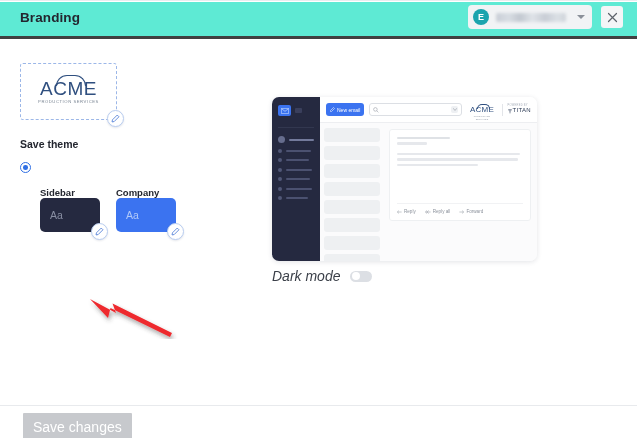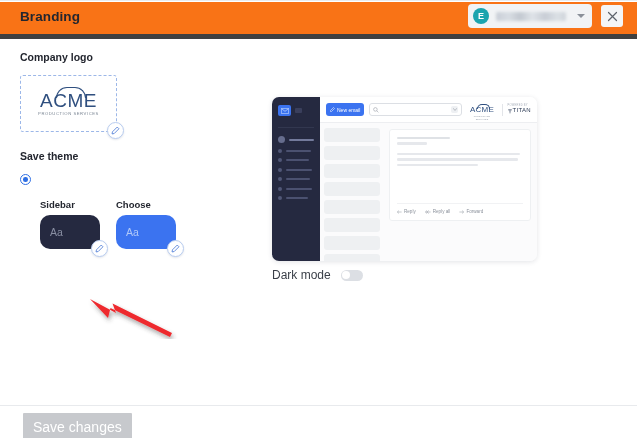--- a/index.html
+++ b/index.html
@@ -12,22 +12,22 @@
     overflow:hidden;
     position:relative;
   }
 
   
   .topline { height:2px; background:#ffffff; border-top:1px solid #e9ecef; }
   .header {
     height:37px;
     display:flex; align-items:center;
     padding:0 14px 4px 20px;
-    border-bottom:5px solid #404040;
-    background:#f97316;
+    border-bottom:3px solid #404040;
+    background:#5eead4;
   }
   .page-title { font-size:13.5px; font-weight:bold; letter-spacing:.1px; color:#23262f; }
   .header-right { margin-left:auto; display:flex; align-items:center; gap:9px; }
 
   .account-select {
     display:flex; align-items:center; gap:7px;
     background:#f1f3f5; border-radius:4px;
     height:24px; padding:0 7px 0 5px; min-width:124px;
     cursor:pointer;
   }
@@ -98,23 +98,23 @@
   }
   .radio.on { border-color:#2f6fe4; }
   .radio.on::after {
     content:""; position:absolute; left:2.2px; top:2.2px;
     width:4.6px;height:4.6px;border-radius:50%;background:#2f6fe4;
   }
   .radio-label { font-size:10px; color:#3a3f48; }
 
   .swatch-row { display:flex; gap:16px; margin-top:14px; margin-left:20px; }
   .swatch-wrap { position:relative; }
-  .swatch-label { font-size:9.5px; font-weight:bold; color:#23262f; margin-bottom:5px; }
+  .swatch-label { font-size:9.5px; font-weight:bold; color:#23262f; }
   .swatch {
-    width:60px;height:34px;border-radius:10px;
+    width:60px;height:34px;border-radius:5px;
     display:flex; align-items:center; padding-left:10px;
     font-size:10.5px;
   }
   .swatch .aa { opacity:.85; }
   .pencil-swatch { right:-8px; bottom:-8px; }
 
   
   .preview {
     position:absolute; left:272px; top:58px;
     width:265px; height:164px;
@@ -169,21 +169,21 @@
   .pv-list { width:64px; padding:5px 4px 0 4px; }
   .pv-list-row { height:14px; border-radius:3px; background:#eef0f2; margin-bottom:4px; }
   .pv-reading { flex:1; padding:6px 6px 0 5px; }
   .pv-card { background:#fff; border:1px solid #eef0f2; border-radius:3px; padding:7px 7px 0 7px; height:92px; display:flex; flex-direction:column; }
   .ph { height:2.4px; border-radius:1.2px; background:#e6e8ec; margin-bottom:3px; }
   .ph.dark { background:#dfe2e6; }
   .pv-actions { margin-top:auto; display:flex; gap:9px; padding:5px 0 6px 0; border-top:1px solid #f1f2f4; }
   .pv-act { display:flex; align-items:center; gap:2px; font-size:4.6px; color:#8d939d; white-space:nowrap; }
 
   .darkmode-row { position:absolute; left:272px; top:229px; display:flex; align-items:center; gap:10px; }
-  .dm-label { font-size:12px; color:#3a3f48; }
+  .dm-label { font-size:14px; color:#3a3f48;font-style:italic; }
   .toggle { width:22px;height:11px;border-radius:6px;background:#dcdfe4; position:relative; cursor:pointer; }
   .toggle::after { content:""; position:absolute; left:1.5px; top:1.5px; width:8px;height:8px;border-radius:50%;background:#fff; }
 
   
   .footer { position:absolute; left:0; right:0; bottom:0; height:33px; border-top:1px solid #e8eaed; }
   .save-btn {
     position:absolute; left:23px; top:7px;
     background:#c7c9cd; color:#ffffff;
     border:none; border-radius:1px;
     font-size:14px; font-family:"Liberation Sans", sans-serif;
@@ -212,21 +212,20 @@
       </svg>
     </div>
   </div>
 </div>
 
 <div class="body-area">
 
   <div class="left-col">
 
     <div>
-      <div class="section-title">Company logo</div>
 
       <div class="logo-box">
         <div class="logo-mark">
           <div class="logo-word">
             <span class="logo-arc"></span>
             <span>ACME</span>
           </div>
           <div class="logo-sub">PRODUCTION SERVICES</div>
         </div>
         <div class="pencil-btn pencil-logo">
@@ -253,21 +252,21 @@
             <span class="aa">Aa</span>
           </div>
           <div class="pencil-btn pencil-swatch">
             <svg width="9" height="9" viewBox="0 0 12 12">
               <path d="M8.3 1.4 L10.6 3.7 L4.2 10.1 L1.4 10.6 L1.9 7.8 Z" fill="none" stroke="#4a7ad6" stroke-width="1.1" stroke-linejoin="round"></path>
             </svg>
           </div>
         </div>
 
         <div class="swatch-wrap">
-          <div class="swatch-label">Choose</div>
+          <div class="swatch-label">Company</div>
           <div class="swatch" style="background:#3b73f0;color:#c5d8fb;">
             <span class="aa">Aa</span>
           </div>
           <div class="pencil-btn pencil-swatch">
             <svg width="9" height="9" viewBox="0 0 12 12">
               <path d="M8.3 1.4 L10.6 3.7 L4.2 10.1 L1.4 10.6 L1.9 7.8 Z" fill="none" stroke="#4a7ad6" stroke-width="1.1" stroke-linejoin="round"></path>
             </svg>
           </div>
         </div>
 

